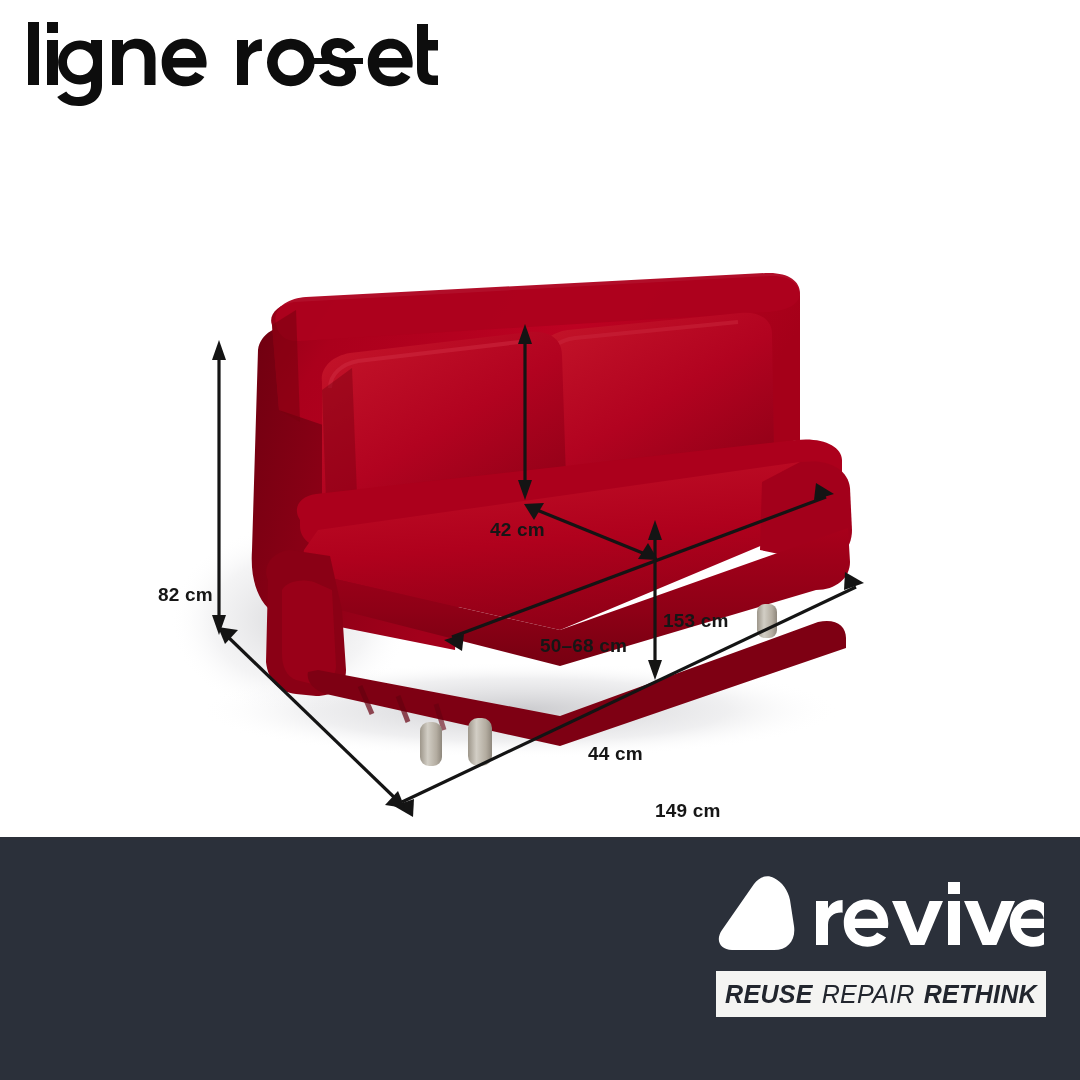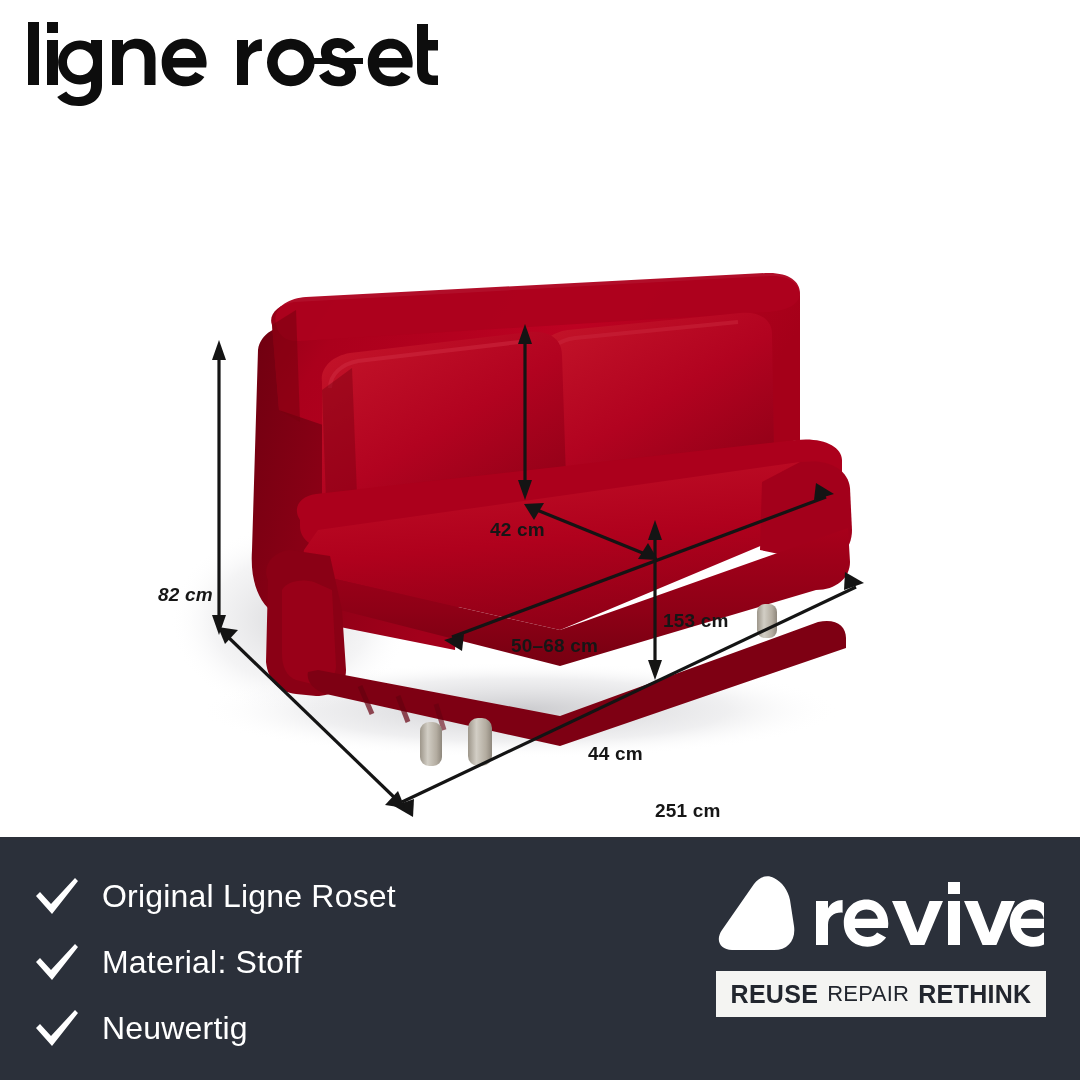--- a/index.html
+++ b/index.html
@@ -33,21 +33,21 @@
   
   .dim-label {
     position: absolute;
     color: #161616;
     font-weight: bold;
     font-size: 19px;
     letter-spacing: 0.2px;
     white-space: nowrap;
     font-family: "Liberation Sans", sans-serif;
   }
-  #dim-height-label  { left: 158px; top: 474px; font-style: italic; }
+  #dim-height-label  { left: 158px; top: 474px; }
   #dim-back-label    { left: 466px; top: 409px; margin-left: 24px; }
   #dim-seatd-label   { left: 511px; top: 525px; }
   #dim-width-label   { left: 663px; top: 500px; }
   #dim-seath-label   { left: 588px; top: 605px; margin-top: 28px; }
   #dim-depthfull-lbl { left: 655px; top: 690px; }
   #dim-bed-label     { left: 218px; top: 730px; }
 
   
   #footer-bar {
     position: absolute;
@@ -78,20 +78,21 @@
     font-weight: 400;
     letter-spacing: 0.2px;
     font-family: "Liberation Sans", sans-serif;
   }
 
   
   #revive-block {
     position: absolute;
     left: 716px; top: 36px;
     width: 330px;
+    font-style: italic;
   }
   #revive-logo-row {
     display: flex; align-items: center;
     gap: 14px; height: 86px;
   }
   #revive-mark { width: 84px; height: 84px; flex: 0 0 84px; }
   #revive-wordmark { height: 70px; }
   #revive-tagline {
     margin-top: 14px;
     background: #f4f4f2;
@@ -104,21 +105,21 @@
   }
   .tag-strong {
     color: #22262e;
     font-size: 25px;
     font-weight: bold;
     letter-spacing: 0.3px;
     font-family: "Liberation Sans", sans-serif;
   }
   .tag-light {
     color: #22262e;
-    font-size: 22px;
+    font-size: 25px;
     font-weight: 400;
     letter-spacing: 0.3px;
     font-family: "Liberation Sans", sans-serif;
   }
 </style>
 </head>
 <body>
 
 <div id="page">
 
@@ -334,54 +335,30 @@
         <polygon points="394,696 414,689 413,707"></polygon>
         <polygon points="864,473 844,480 845,462"></polygon>
 
         <polygon points="218,517 238,520 225,534"></polygon>
         <polygon points="405,698 385,695 398,681"></polygon>
       </g>
     </svg>
 
     <div class="dim-label" id="dim-height-label" style="position:absolute;">82 cm</div>
     <div class="dim-label" id="dim-back-label" style="position:absolute;">42 cm</div>
-    <div class="dim-label" id="dim-seatd-label" style="position:absolute;">50–68 cm</div>
+    <div class="dim-label" id="dim-seatd-label" style="position:absolute;margin-left:29px;">50–68 cm</div>
     <div class="dim-label" id="dim-width-label" style="position:absolute;">153 cm</div>
     <div class="dim-label" id="dim-seath-label" style="position:absolute;">44 cm</div>
-    <div class="dim-label" id="dim-depthfull-lbl" style="position:absolute;">251 cm</div>
+    <div class="dim-label" id="dim-depthfull-lbl" style="position:absolute;">149 cm</div>
     <div class="dim-label" id="dim-bed-label" style="position:absolute;">103–200 cm</div>
   </div>
 
   <div id="footer-bar">
     <div id="footer-divider"></div>
 
-    <div id="feature-list">
-
-      <div class="feature-row">
-        <svg class="check-icon" viewBox="0 0 46 40">
-          <path d="M2 20 L6 16 L17 28 L41 2 L44 5 L18 38 Z" fill="#ffffff"></path>
-        </svg>
-        <span class="feature-text">Original Ligne Roset</span>
-      </div>
-
-      <div class="feature-row">
-        <svg class="check-icon" viewBox="0 0 46 40">
-          <path d="M2 20 L6 16 L17 28 L41 2 L44 5 L18 38 Z" fill="#ffffff"></path>
-        </svg>
-        <span class="feature-text">Material: Stoff</span>
-      </div>
-
-      <div class="feature-row">
-        <svg class="check-icon" viewBox="0 0 46 40">
-          <path d="M2 20 L6 16 L17 28 L41 2 L44 5 L18 38 Z" fill="#ffffff"></path>
-        </svg>
-        <span class="feature-text">Neuwertig</span>
-      </div>
-
-    </div>
 
     <div id="revive-block">
       <div id="revive-logo-row">
 
         <svg id="revive-mark" viewBox="0 0 84 84">
           <path d="M58 6 C66 10 72 18 74 28 L78 54 C80 68 72 78 58 78 L16 78 C4 78 -1 68 6 58 L38 12 C43 5 51 2 58 6 Z" fill="#ffffff"></path>
         </svg>
 
         <svg id="revive-wordmark" viewBox="0 0 230 70" width="230" height="70" title="revive">
           <g fill="#ffffff">

